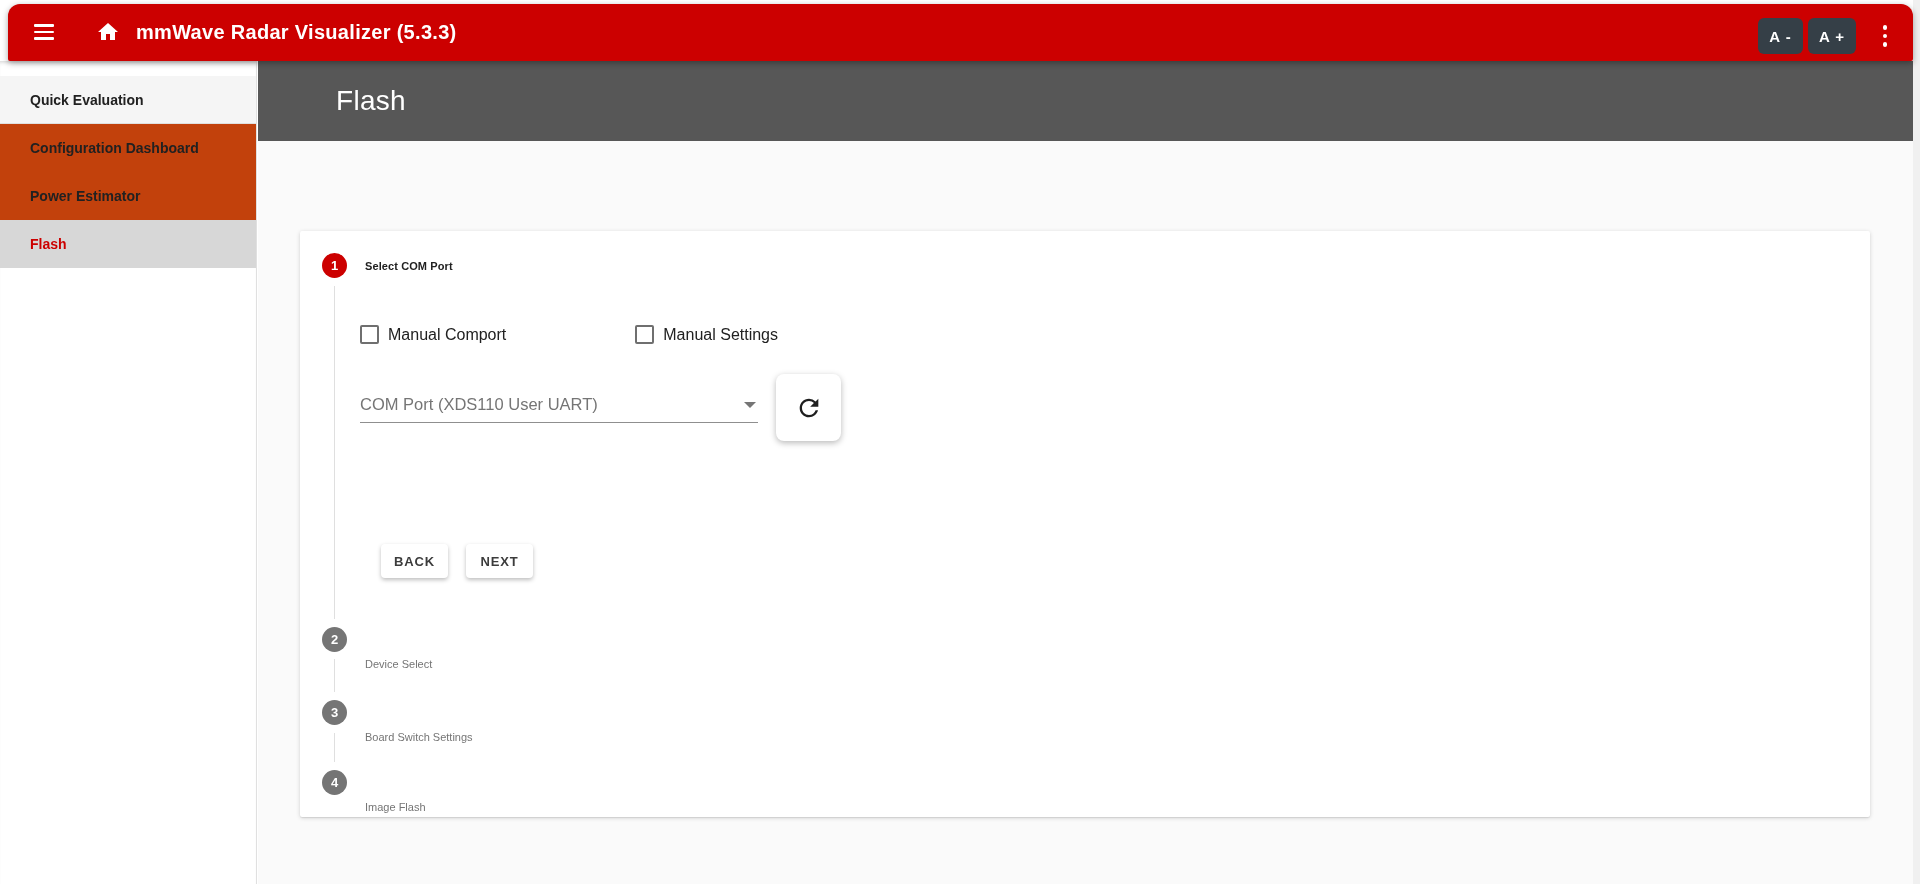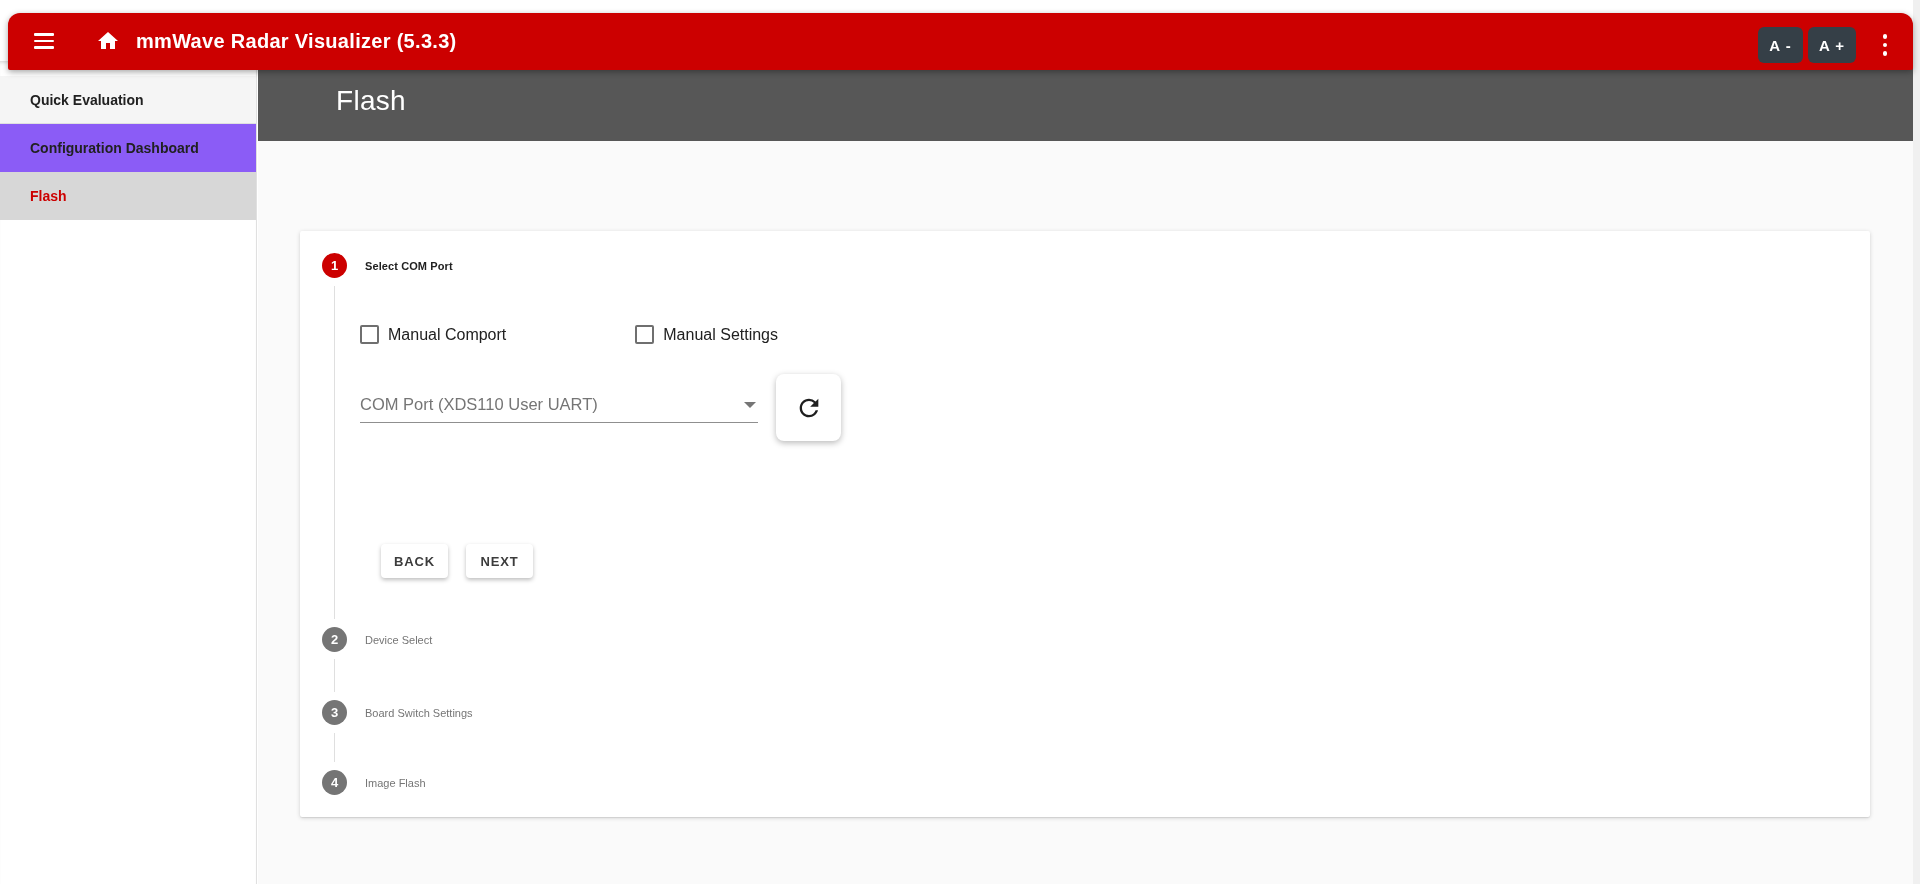--- a/index.html
+++ b/index.html
@@ -4,57 +4,57 @@
 <style>
   * { margin:0; padding:0; box-sizing:border-box; }
   html,body { width:1920px; height:884px; background:#ffffff; font-family:"Liberation Sans", sans-serif; overflow:hidden; }
   .stage { position:relative; width:1920px; height:884px; }
 
   
   .appbar {
     position:absolute; left:8px; top:4px; width:1905px; height:57px;
     background:#cc0000; border-radius:12px 12px 2px 2px;
     box-shadow:0 2px 6px rgba(0,0,0,.35);
-    display:flex; align-items:center; z-index:30;margin-top:9px;
+    display:flex; align-items:center; z-index:30;
   }
   .menu-btn { position:absolute; left:26px; top:17px; width:22px; height:22px; cursor:pointer; display:flex; flex-direction:column; justify-content:center; gap:4px; }
   .menu-btn span { display:block; width:20px; height:2.5px; background:#fff; border-radius:1px; }
   .home-btn { position:absolute; left:88px; top:16px; width:24px; height:24px; cursor:pointer; }
   .appbar-title { position:absolute; left:128px; top:0; height:57px; display:flex; align-items:center; color:#fff; font-size:20px; font-weight:bold; letter-spacing:.3px; }
   .font-btn { position:absolute; top:14px; height:36px; background:#353f47; color:#fff; border:none; border-radius:6px; font-family:"Liberation Sans",sans-serif; font-size:15px; font-weight:bold; letter-spacing:1px; cursor:pointer; }
   .font-minus { left:1750px; width:45px; }
   .font-plus  { left:1800px; width:48px; }
   .kebab { position:absolute; left:1868px; top:14px; width:18px; height:36px; display:flex; flex-direction:column; align-items:center; justify-content:center; gap:4px; cursor:pointer; }
   .kebab i { width:4.5px; height:4.5px; background:#fff; border-radius:50%; }
 
   
   .sidebar { position:absolute; left:0; top:61px; width:257px; height:823px; background:#fff; border-right:1px solid #e0e0e0; z-index:10; box-shadow:inset 0 4px 4px -3px rgba(0,0,0,.18); }
   .nav-list { position:absolute; top:15px; left:0; width:100%; }
-  .nav-item { height:48px; display:flex; align-items:center; padding-left:30px; font-size:14px; font-weight:bold; color:#212121; cursor:pointer; background:#8b5cf6; }
+  .nav-item { height:48px; display:flex; align-items:center; padding-left:30px; font-size:14px; font-weight:bold; color:#212121; cursor:pointer; background:#c2410c; }
   .nav-item.first { background:#f5f5f5; border-bottom:1px solid #e0e0e0; }
   .nav-item.active { background:#d7d7d7; color:#cc0000; }
 
   
   .page-header { position:absolute; left:258px; top:61px; width:1655px; height:80px; background:#575757; z-index:5; display:flex; align-items:center; }
   .page-title { margin-left:78px; color:#fff; font-size:28px; font-weight:400; letter-spacing:.3px; }
 
   
   .content-bg { position:absolute; left:258px; top:141px; width:1655px; height:743px; background:#fafafa; }
   .scroll-strip { position:absolute; left:1913px; top:0; width:7px; height:884px; background:#f0f0f0; }
 
   .card { position:absolute; left:300px; top:231px; width:1570px; height:586px; background:#fff; border-radius:2px; box-shadow:0 1px 4px rgba(0,0,0,.16), 0 1px 1px rgba(0,0,0,.08); }
 
   
   .connector { position:absolute; left:34px; width:1px; background:#dfdfdf; }
   .step-circle { position:absolute; left:22px; width:25px; height:25px; border-radius:50%; color:#fff; font-size:13px; font-weight:bold; display:flex; align-items:center; justify-content:center; }
   .step-circle.active { background:#cc0000; }
   .step-circle.inactive { background:#757575; }
   .step-label { position:absolute; left:65px; height:25px; display:flex; align-items:center; font-size:11px; }
   .step-label.active { color:#212121; font-weight:bold; letter-spacing:.1px; }
-  .step-label.inactive { color:#757575; font-weight:400; }
+  .step-label.inactive { color:#757575; font-weight:400;margin-top:24px; }
   .step-row { position:absolute; left:0; width:600px; height:25px; cursor:pointer; }
 
   
   .cb-group { position:absolute; top:94px; left:60px; display:flex; }
   .cb-wrap { display:flex; align-items:center; cursor:pointer; }
   .cb-wrap.second { margin-left:129px; }
   .cb-box { width:19px; height:19px; border:2px solid #6f6f6f; border-radius:2px; background:#fff; }
   .cb-label { margin-left:9px; font-size:16px; color:#212121; }
 
   .select-field { position:absolute; left:60px; width:398px; border-bottom:1px solid #8f8f8f; cursor:pointer; }
@@ -96,20 +96,21 @@
         <i></i>
         <i></i>
         <i></i>
       </div>
   </header>
 
   <nav class="sidebar">
     <div class="nav-list">
       <div class="nav-item first">Quick Evaluation</div>
       <div class="nav-item">Configuration Dashboard</div>
+      <div class="nav-item">Power Estimator</div>
       <div class="nav-item active">Flash</div>
     </div>
   </nav>
 
   <div class="page-header">
     <div class="page-title">Flash</div>
   </div>
 
   <div class="content-bg"></div>
 

